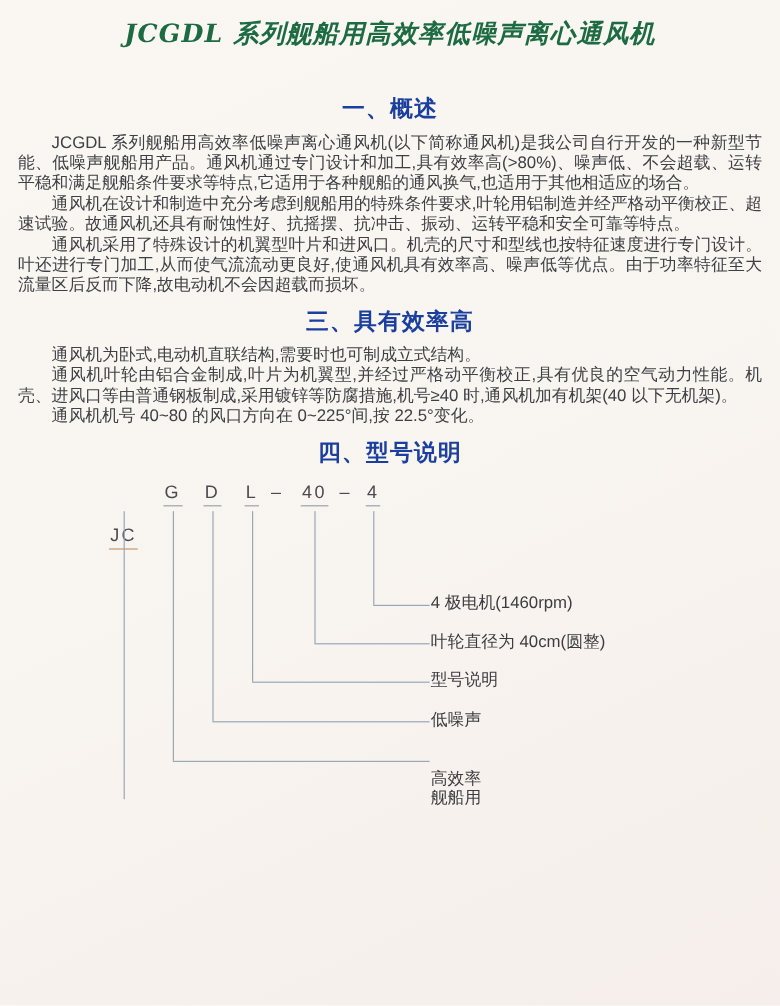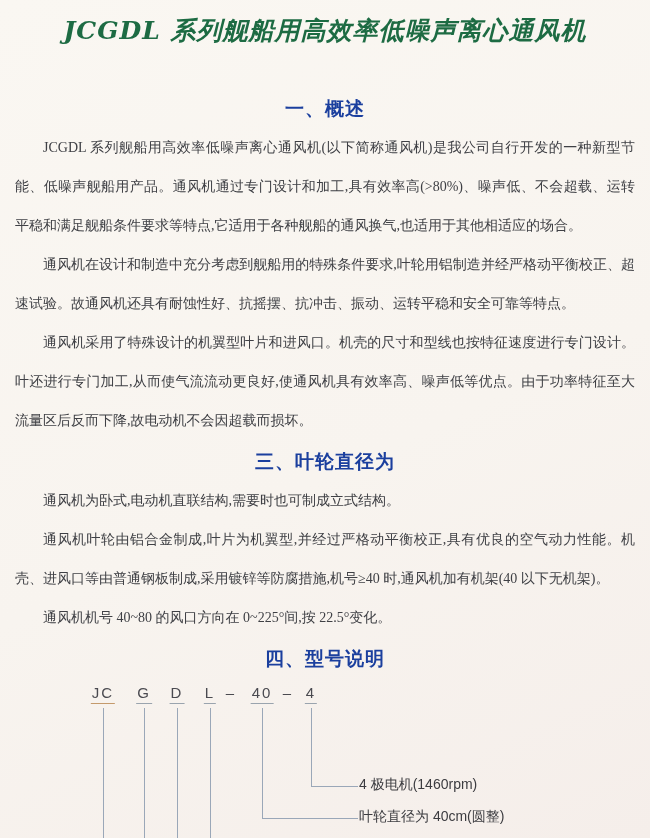--- a/index.html
+++ b/index.html
@@ -5,63 +5,62 @@
   html,body { margin:0; padding:0; }
   body {
     width:650px; height:838px; overflow:hidden;
     background: linear-gradient(155deg, #faf7f2 0%, #f8f4ef 55%, #f5eeea 100%);
     font-family: "Liberation Sans", sans-serif;
     color:#3f4045;
   }
   .page { padding: 12px 15px 0 15px; position:relative; }
 
   h1.doc-title {
-    margin: 2px 0 49px 0;
+    margin: 2px 0 36px 0;
     text-align: center;
     font-family: "DejaVu Serif", serif;
     font-style: italic;
     font-weight: bold;
-    font-size: 25px;
+    font-size: 21px;
     letter-spacing: 1px;
     color: #1d6b43;
     white-space: nowrap;
   }
 
   h2.sec-heading {
     margin: 9px 0 6px 0;
     font-size: 19px;
     font-weight: bold;
     color: #1b3f9e;
     letter-spacing: 1px;
     text-align: center;
   }
 
   p.body-para {
     margin: 0;
     font-size: 14px;
-    line-height: 39px;
+    line-height: 17px;
     text-indent: 2em;
     text-align: justify;
     color:#3f4045;
-    font-family:Liberation Serif, serif;
   }
 
   
   .diagram { position: relative; height: 286px; margin-top: 6px; }
 
   .code-part {
     position: absolute; top: 6px;
     transform: translateX(-50%);
     font-size: 15px; letter-spacing: 2px;
     color: #4a4a50;
     padding: 0 1px 2px 1px;
     border-bottom: 1px solid #9aa4ae;
     white-space: nowrap;
   }
-  .code-part.tan { border-bottom-color:#c49a6c; }
+  .code-part.tan { border-bottom-color:#c49a6c;margin-top:36px; }
   .code-dash {
     position: absolute; top: 6px;
     transform: translateX(-50%);
     font-size: 15px; color: #4a4a50;
   }
 
   .vline { position: absolute; width: 1px; background: #9aa7b8; top: 30px; }
   .hline { position: absolute; height: 1px; background: #9aa7b8; }
   .code-label {
     position: absolute; left: 344px;
@@ -90,21 +89,21 @@
 <div class="page">
 
   <h1 class="doc-title">JCGDL 系列舰船用高效率低噪声离心通风机</h1>
 
   <h2 class="sec-heading">一、概述</h2>
   <p class="body-para">JCGDL 系列舰船用高效率低噪声离心通风机(以下简称通风机)是我公司自行开发的一种新型节能、低噪声舰船用产品。通风机通过专门设计和加工,具有效率高(&gt;80%)、噪声低、不会超载、运转平稳和满足舰船条件要求等特点,它适用于各种舰船的通风换气,也适用于其他相适应的场合。</p>
 
   <p class="body-para">通风机在设计和制造中充分考虑到舰船用的特殊条件要求,叶轮用铝制造并经严格动平衡校正、超速试验。故通风机还具有耐蚀性好、抗摇摆、抗冲击、振动、运转平稳和安全可靠等特点。</p>
   <p class="body-para">通风机采用了特殊设计的机翼型叶片和进风口。机壳的尺寸和型线也按特征速度进行专门设计。叶还进行专门加工,从而使气流流动更良好,使通风机具有效率高、噪声低等优点。由于功率特征至大流量区后反而下降,故电动机不会因超载而损坏。</p>
 
-  <h2 class="sec-heading">三、叶轮直径为</h2>
+  <h2 class="sec-heading">三、具有效率高</h2>
   <p class="body-para">通风机为卧式,电动机直联结构,需要时也可制成立式结构。</p>
   <p class="body-para">通风机叶轮由铝合金制成,叶片为机翼型,并经过严格动平衡校正,具有优良的空气动力性能。机壳、进风口等由普通钢板制成,采用镀锌等防腐措施,机号≥40 时,通风机加有机架(40 以下无机架)。</p>
   <p class="body-para">通风机机号 40~80 的风口方向在 0~225°间,按 22.5°变化。</p>
 
   <h2 class="sec-heading">四、型号说明</h2>
 
   <div class="diagram">
     <span class="code-dash dash-a">–</span>
     <span class="code-dash dash-b">–</span>
 

